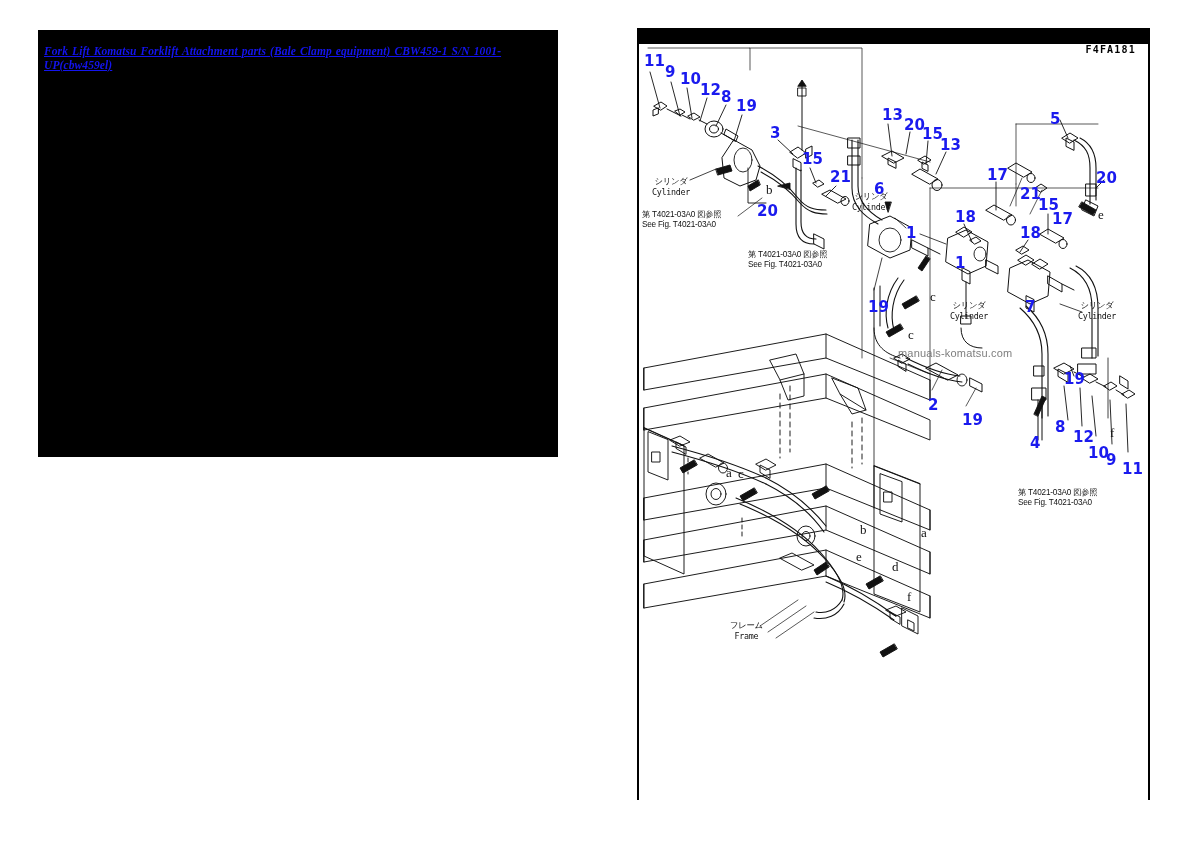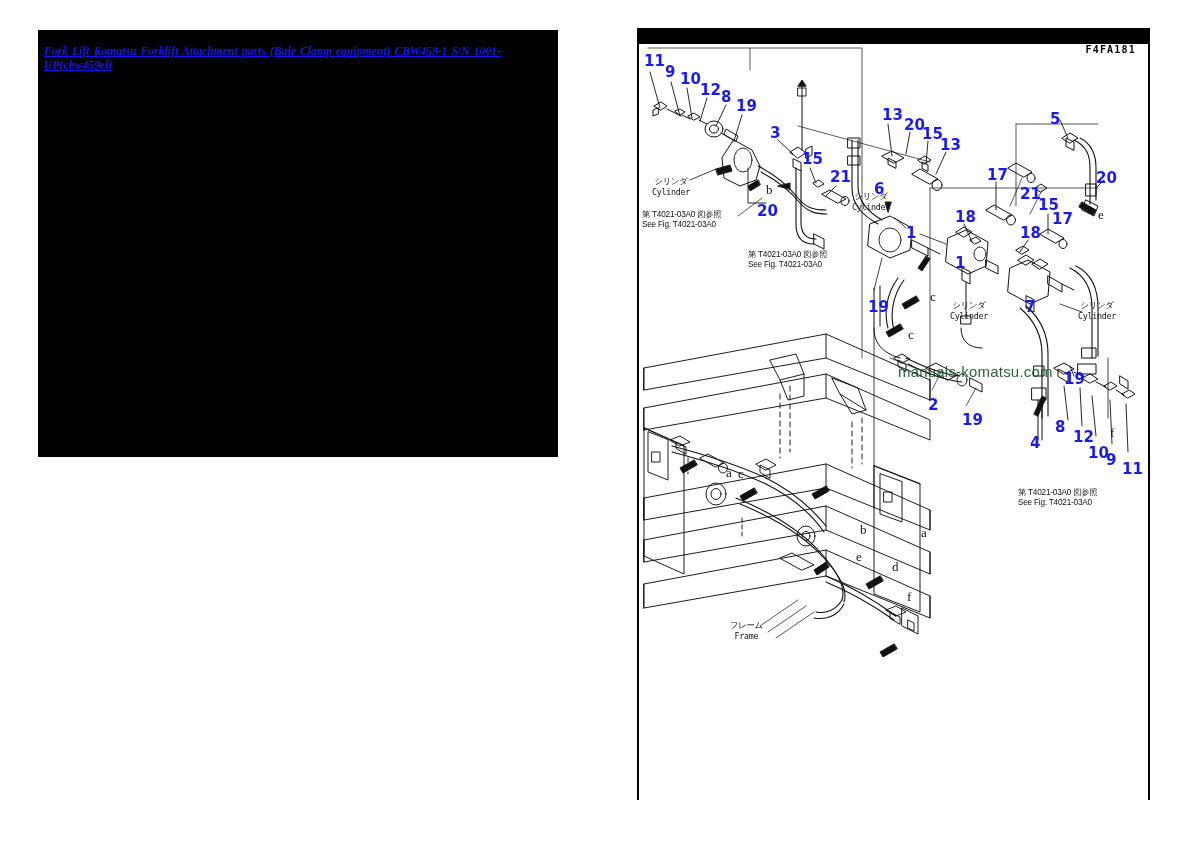--- a/index.html
+++ b/index.html
@@ -127,24 +127,24 @@
     position: absolute;
     color: #111;
     font-family: "Liberation Serif", serif;
     font-size: 13px;
     line-height: 13px;
     white-space: nowrap;
   }
   #watermark {
     position: absolute;
     left: 268px;
-    top: 335px;
-    color: #14532d;
+    top: 319px;
+    color: #737373;
     font-family: "Liberation Sans", sans-serif;
-    font-size: 15px;
+    font-size: 11px;
     letter-spacing: 0.2px;
     white-space: nowrap;
     opacity: 0.92;
     pointer-events: none;
   }
 </style>
 </head>
 <body>
 
 <div id="left-panel">

